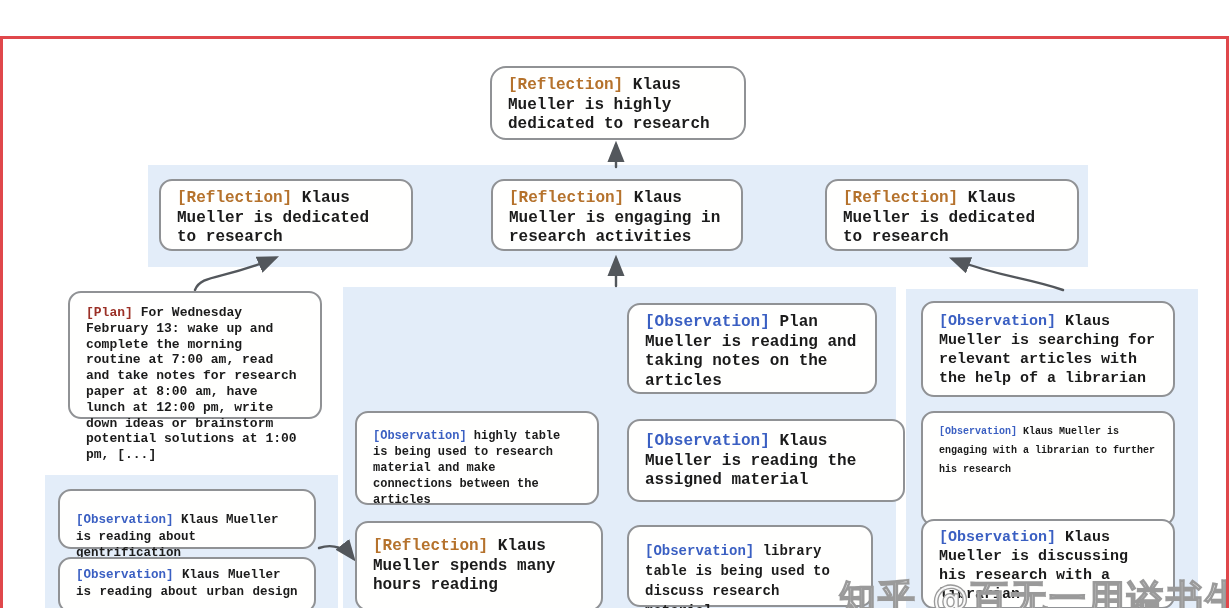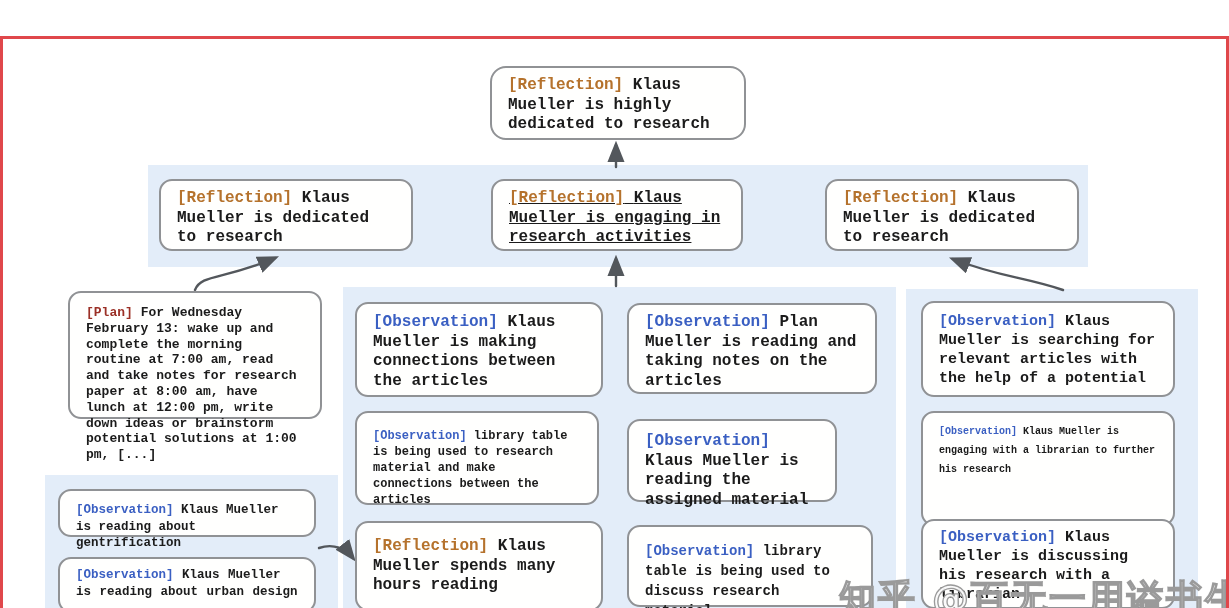--- a/index.html
+++ b/index.html
@@ -56,72 +56,68 @@
 
   <div class="node" style="left:487px;top:27px;width:256px;height:74px;border-radius:16px;">
     <span class="tag tag-reflection">[Reflection]</span>
     <span>Klaus Mueller is highly dedicated to research</span>
   </div>
 
   <div class="node" style="left:156px;top:140px;width:254px;height:72px;">
     <span class="tag tag-reflection">[Reflection]</span>
     <span>Klaus Mueller is dedicated to research</span>
   </div>
-  <div class="node" style="left:488px;top:140px;width:252px;height:72px;text-decoration:underline;">
+  <div class="node" style="left:488px;top:140px;width:252px;height:72px;">
     <span class="tag tag-reflection">[Reflection]</span>
     <span>Klaus Mueller is engaging in research activities</span>
   </div>
   <div class="node" style="left:822px;top:140px;width:254px;height:72px;">
     <span class="tag tag-reflection">[Reflection]</span>
     <span>Klaus Mueller is dedicated to research</span>
   </div>
 
   <div class="node" style="left:65px;top:252px;width:254px;height:128px;font-size:13px;line-height:15.8px;padding:12px 16px;">
     <span class="tag tag-plan">[Plan]</span>
     <span>For Wednesday February 13: wake up and complete the morning routine at 7:00 am, read and take notes for research paper at 8:00 am, have lunch at 12:00 pm, write down ideas or brainstorm potential solutions at 1:00 pm, [...]</span>
   </div>
 
-  <div class="node" style="left:55px;top:450px;width:258px;height:48px;font-size:12.5px;line-height:16.5px;padding:11px 16px;">
+  <div class="node" style="left:55px;top:450px;width:258px;height:60px;font-size:12.5px;line-height:16.5px;padding:21px 16px;">
     <span class="tag tag-observation">[Observation]</span>
     <span>Klaus Mueller is reading about gentrification</span>
   </div>
   <div class="node ws1" style="left:55px;top:518px;width:258px;height:56px;font-size:12.5px;line-height:16.5px;padding:8px 16px;">
     <span class="tag tag-observation">[Observation]</span>
     <span>Klaus Mueller is reading about urban design</span>
   </div>
 
-  <div class="node" style="left:352px;top:263px;width:248px;height:95px;padding-top:9px;">
-    <span class="tag tag-observation">[Observation]</span>
-    <span>Klaus Mueller is making connections between the articles</span>
-  </div>
   <div class="node" style="left:352px;top:372px;width:244px;height:94px;font-size:12px;line-height:16px;padding:15px 16px;">
     <span class="tag tag-observation">[Observation]</span>
-    <span>library table is being used to research material and make connections between the articles</span>
+    <span>highly table is being used to research material and make connections between the articles</span>
   </div>
   <div class="node" style="left:352px;top:482px;width:248px;height:90px;padding-top:14px;">
     <span class="tag tag-reflection">[Reflection]</span>
     <span>Klaus Mueller spends many hours reading</span>
   </div>
 
   <div class="node" style="left:624px;top:264px;width:250px;height:91px;padding-top:8px;">
     <span class="tag tag-observation">[Observation]</span>
     <span>Plan Mueller is reading and taking notes on the articles</span>
   </div>
-  <div class="node" style="left:624px;top:380px;width:210px;height:83px;padding-top:11px;">
+  <div class="node" style="left:624px;top:380px;width:278px;height:83px;padding-top:11px;">
     <span class="tag tag-observation">[Observation]</span>
     <span>Klaus Mueller is reading the assigned material</span>
   </div>
   <div class="node" style="left:624px;top:486px;width:246px;height:82px;font-size:14px;line-height:20px;padding-top:14px;">
     <span class="tag tag-observation">[Observation]</span>
     <span>library table is being used to discuss research material</span>
   </div>
 
   <div class="node" style="left:918px;top:262px;width:254px;height:96px;font-size:15px;line-height:19px;padding-top:9px;">
     <span class="tag tag-observation">[Observation]</span>
-    <span>Klaus Mueller is searching for relevant articles with the help of a potential</span>
+    <span>Klaus Mueller is searching for relevant articles with the help of a librarian</span>
   </div>
   <div class="node" style="left:918px;top:372px;width:254px;height:115px;font-size:10px;line-height:19px;padding-top:9px;">
     <span class="tag tag-observation">[Observation]</span>
     <span>Klaus Mueller is engaging with a librarian to further his research</span>
   </div>
   <div class="node" style="left:918px;top:480px;width:254px;height:90px;font-size:15px;line-height:19px;padding-top:7px;">
     <span class="tag tag-observation">[Observation]</span>
     <span>Klaus Mueller is discussing his research with a librarian</span>
   </div>
 

